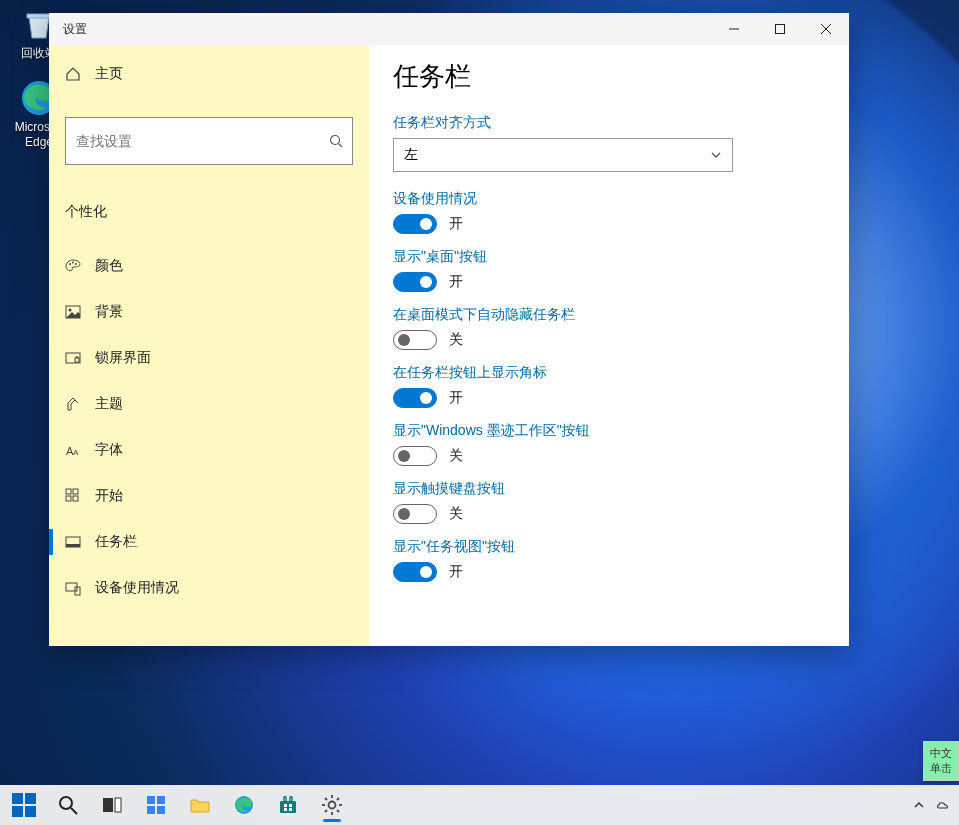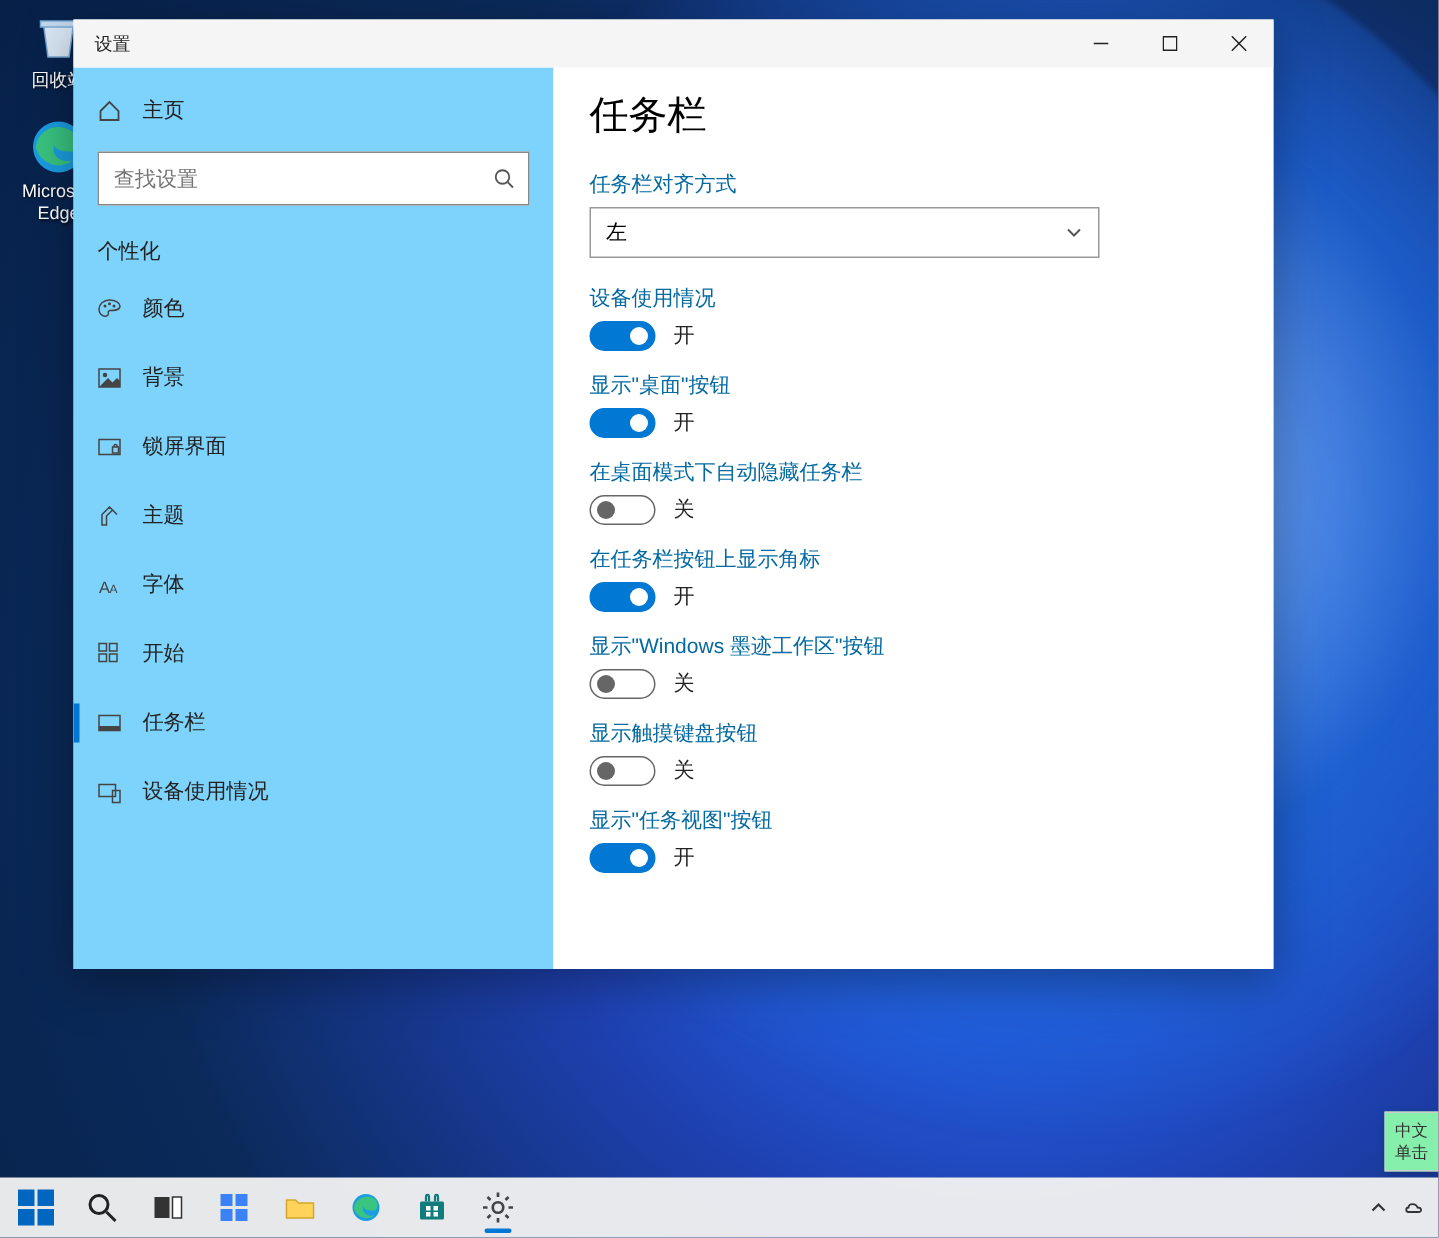--- a/index.html
+++ b/index.html
@@ -18,27 +18,27 @@
 
 .settings-window { position: absolute; left: 49px; top: 13px; width: 800px; height: 633px; background:#fff; display:flex; flex-direction:column; box-shadow: 0 8px 32px rgba(0,0,0,0.35); }
 .titlebar { height: 32px; display:flex; align-items:center; padding-left: 14px; background:#f5f5f5; }
 .titlebar .title { font-size:12px; color:#222; }
 .win-controls { margin-left:auto; display:flex; }
 .win-controls div { width:46px; height:32px; display:flex; align-items:center; justify-content:center; cursor:pointer; }
 
 .window-body { flex:1; display:flex; overflow:hidden; }
 
 
-.sidebar { width: 320px; background:#7dd3fc; padding: 10px 0 0 0; display:flex; flex-direction:column; gap: 0; }
+.sidebar { width: 320px; background:#fef9c3; padding: 10px 0 0 0; display:flex; flex-direction:column; gap: 16px; }
 .home-row { display:flex; align-items:center; gap:14px; padding: 10px 16px; cursor:pointer; font-size:14px; color:#222; }
 .home-row .ico { width:16px; display:flex; justify-content:center; }
 
 .search-wrap { padding: 8px 16px 12px 16px; }
 .search { position:relative; }
-.search input { width:100%; height:36px; border:1px solid #888; background:#fff; padding: 0 36px 0 10px; font-size:14px; outline:none; }
+.search input { width:100%; height:48px; border:1px solid #888; background:#fff; padding: 0 36px 0 10px; font-size:14px; outline:none; }
 .search .sicon { position:absolute; right:10px; top:50%; transform:translateY(-50%); color:#555; }
 
 .cat-header { padding: 10px 16px 6px 16px; font-size:14px; font-weight:400; color:#222; }
 
 .nav { display:flex; flex-direction:column; }
 .nav-item { display:flex; align-items:center; gap:14px; padding: 14px 16px; font-size:14px; color:#222; cursor:pointer; position:relative; }
 .nav-item .ico { width:16px; display:flex; justify-content:center; color:#444; }
 .nav-item.active { font-weight:400; }
 .nav-item.active::before { content:""; position:absolute; left:0; top:10px; bottom:10px; width:4px; background:#0078d4; }
 

